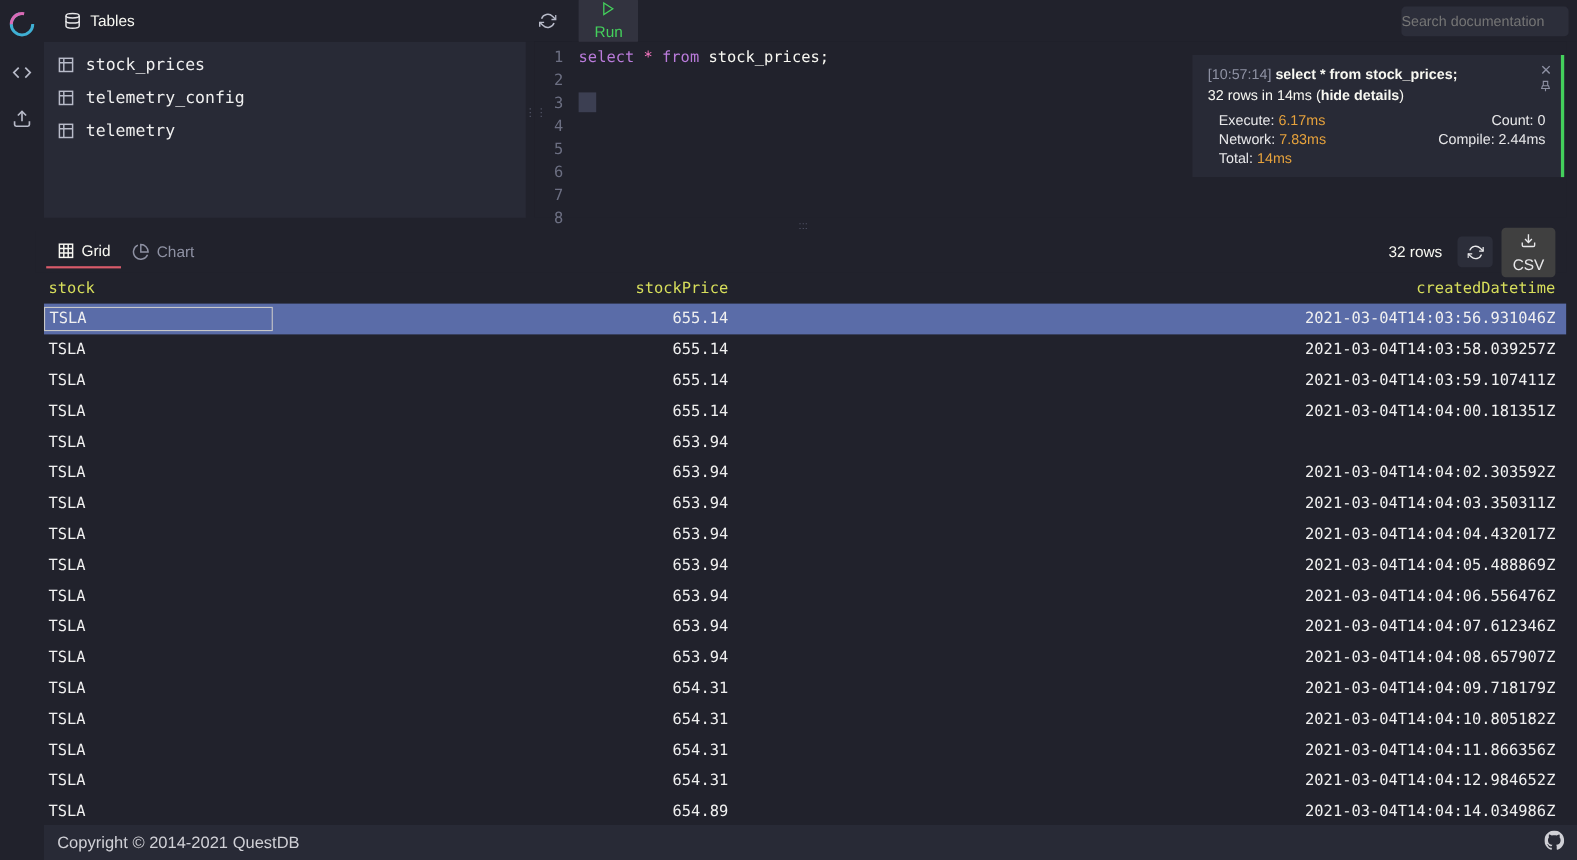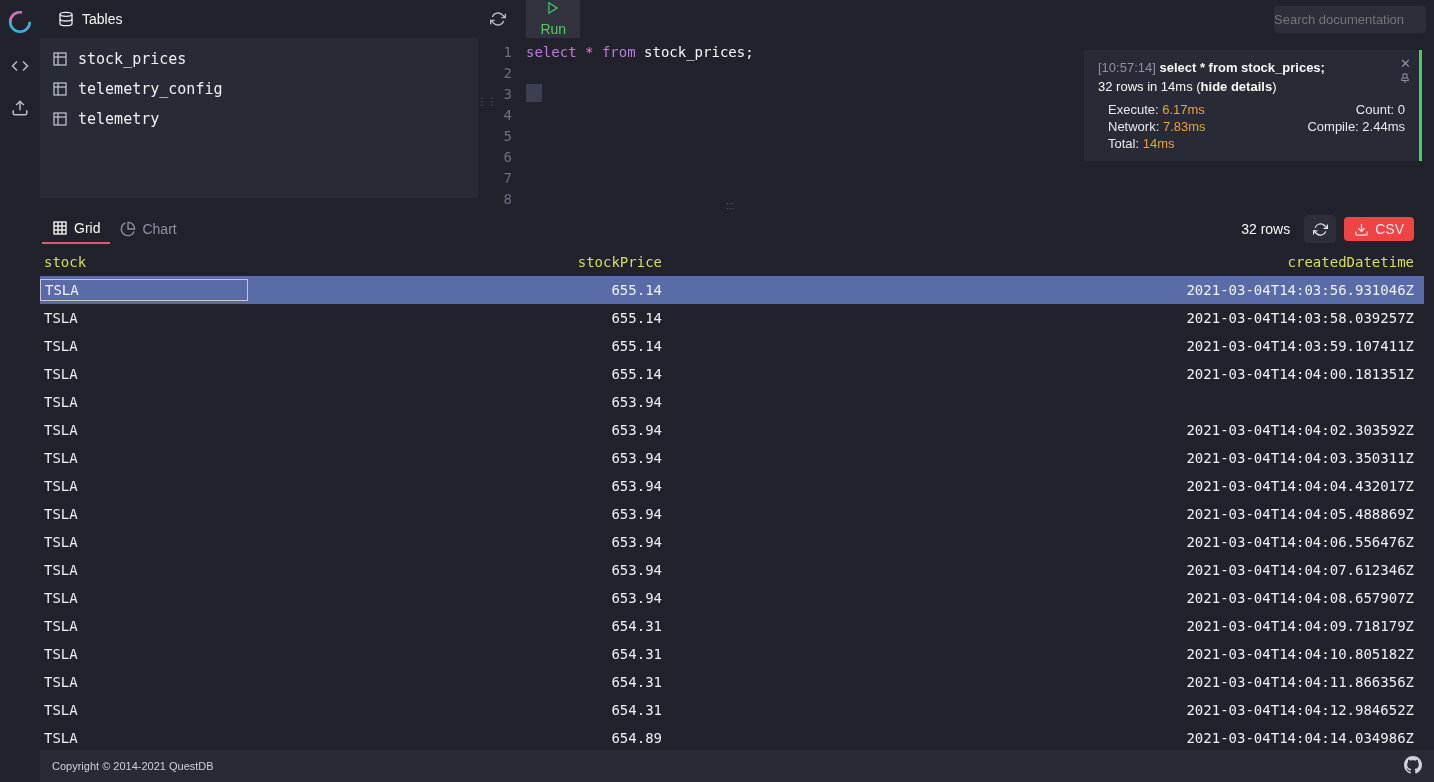--- a/index.html
+++ b/index.html
@@ -52,38 +52,38 @@
 .notif .stats .val { color:#e6a23c; }
 .notif .stats .right { text-align:right; color:#e8e8ea; }
 
 
 .res-bar { position:absolute; left:32px; top:210px; right:10px; height:38px; display:flex; align-items:center; padding:0 10px; background:#21222c; }
 .res-tab { display:flex; align-items:center; gap:6px; padding:6px 10px; cursor:pointer; color:#8e91a3; }
 .res-tab.active { color:#f8f8f2; border-bottom:2px solid #d85b6a; }
 .res-spacer { flex:1; }
 .res-count { color:#f8f8f2; margin-right:14px; }
 .res-icon-btn { width:32px; height:28px; display:flex; align-items:center; justify-content:center; background:#2c2e3a; border-radius:4px; color:#e8e8ea; cursor:pointer; margin-right:8px; }
-.csv-btn { display:flex; align-items:flex-end; gap:6px; background:#ef4444; padding:4px 10px; border-radius:4px; color:#e8e8ea; cursor:pointer; }
+.csv-btn { display:flex; align-items:center; gap:6px; background:#404040; padding:4px 10px; border-radius:4px; color:#e8e8ea; cursor:pointer;flex-direction:column; }
 
 
 .grid { position:absolute; left:40px; top:248px; right:10px; bottom:32px; overflow:hidden; font-family:'SF Mono',Menlo,Consolas,monospace; font-size:14px; }
 .grid-header { display:flex; height:28px; align-items:center; color:#d7de5b; font-weight:500; }
 .gh-stock { width:500px; padding-left:4px; }
 .gh-price { width:130px; text-align:right; padding-right:8px; }
 .gh-dt { flex:1; text-align:right; padding-right:10px; }
 .grid-body { }
 .grid-row { display:flex; height:28px; align-items:center; color:#f0f0f0; }
 .gc-stock { width:500px; padding-left:4px; }
 .gc-price { width:130px; text-align:right; padding-right:8px; }
 .gc-dt { flex:1; text-align:right; padding-right:10px; }
 .grid-row.sel { background:#5a6ca8; }
 .grid-row.sel .gc-stock span { display:inline-block; border:1px solid #c8c8c8; background:#5a6ca8; padding:2px 4px; margin-left:-4px; min-width:208px; }
 
 
-.footer { position:absolute; left:40px; right:0; bottom:0; height:32px; background:#282a36; display:flex; align-items:center; padding:0 12px; color:#d0d0d6; font-size:11px; }
+.footer { position:absolute; left:40px; right:0; bottom:0; height:32px; background:#282a36; display:flex; align-items:center; padding:0 12px; color:#d0d0d6; font-size:15px; }
 .footer .gh { margin-left:auto; color:#d0d0d6; }
 svg { flex-shrink:0; }
 </style>
 </head>
 <body>
 
 <div class="left-rail">
   <div class="logo">
     <svg width="26" height="26" viewBox="0 0 24 24">
         <circle cx="12" cy="12" r="9" fill="none" stroke="#3fb0d4" stroke-width="2.5" stroke-dasharray="40 16"></circle>

